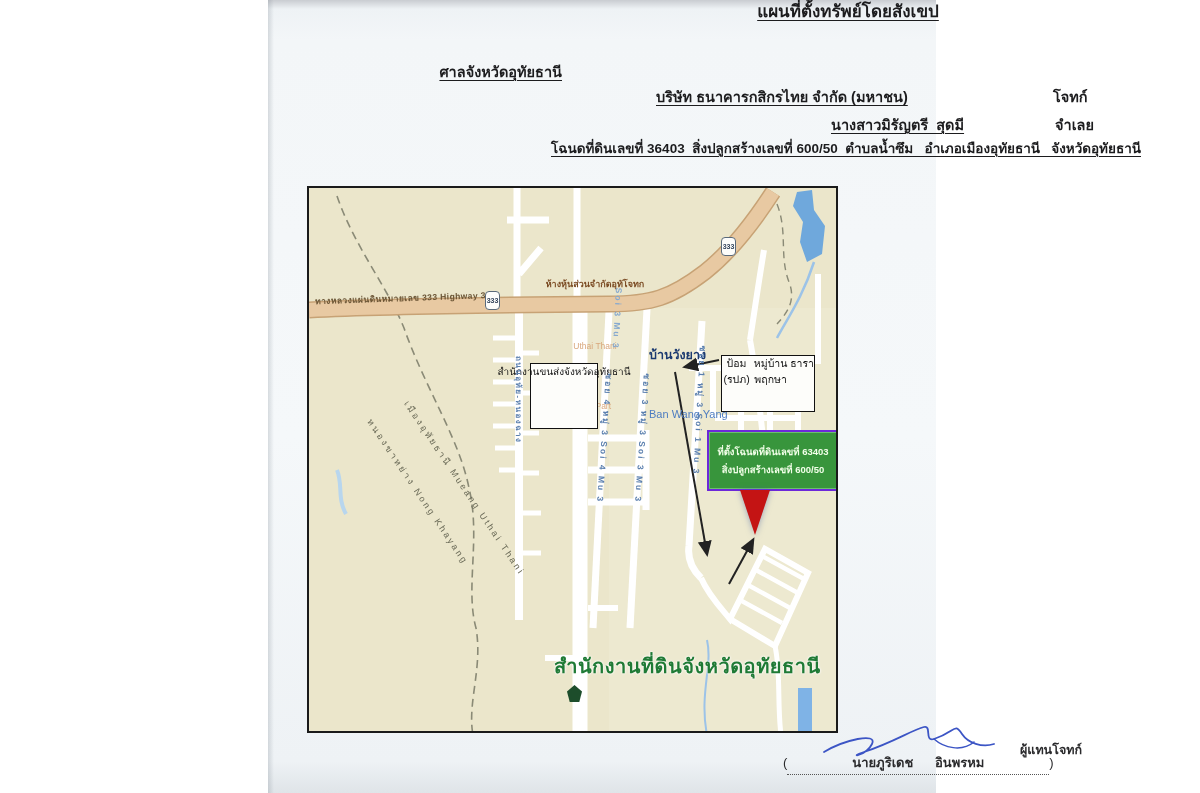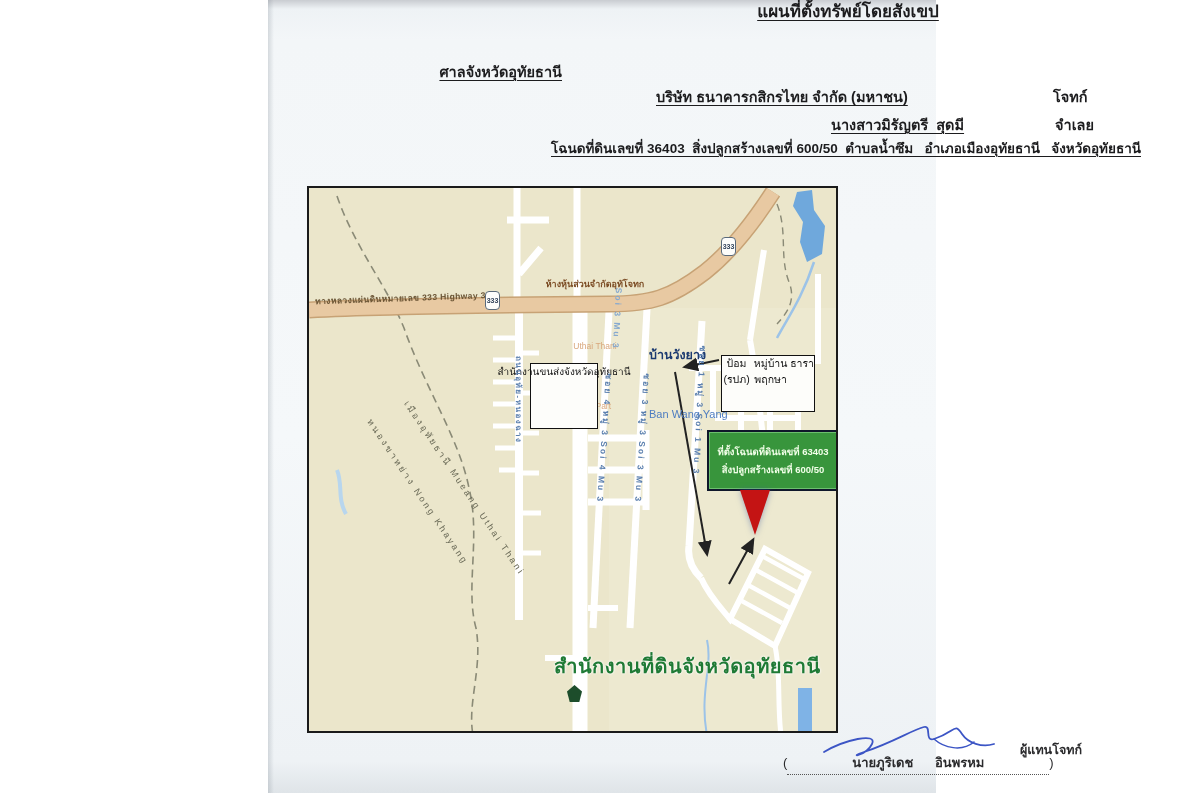--- a/index.html
+++ b/index.html
@@ -41,21 +41,21 @@
   .village { left:340px; top:116px; text-align:left; line-height:1.35; }
   .village .t { font-size:12.5px; font-weight:bold; color:#1c3a70; }
   .village .e { font-size:11px; color:#4d7cc0; }
 
   .wbox { position:absolute; background:#fdfdfa; border:1.5px solid #111; text-align:center;
           font-weight:normal; color:#111; display:flex; justify-content:center;margin-top:36px; }
   .transport-box { left:221px; top:139px; width:68px; height:66px; font-size:10px; line-height:1.55; }
   .guard-box { left:412px; top:131px; width:94px; height:57px; font-size:10.5px; line-height:1.5; }
 
   .parcel-box { position:absolute; left:398px; top:242px; width:132px; height:61px; background:#38953c;
-                border:2px solid #0f172a; box-shadow:inset 0 0 0 1px #6cbf6e; text-align:center;
+                border:2px solid #6d28d9; box-shadow:inset 0 0 0 1px #6cbf6e; text-align:center;
                 display:flex; flex-direction:column; justify-content:center; line-height:1.8;
                 font-size:9.5px; font-weight:bold; color:#f2ffe9; }
 
   .pin { position:absolute; left:431px; top:302px; width:0; height:0;
          border-left:15px solid transparent; border-right:15px solid transparent; border-top:45px solid #c41414;
          filter:drop-shadow(0 0 3px rgba(60,90,160,.5)); }
 
   .land-office { left:245px; top:462px; font-size:20px; font-weight:bold; color:#1f7a35; letter-spacing:.5px;
                  text-shadow:0 0 2px #ffffff,0 0 3px #ffffff; }
   .pentagon { position:absolute; left:258px; top:497px; width:15px; height:17px; background:#1d4d2b;

